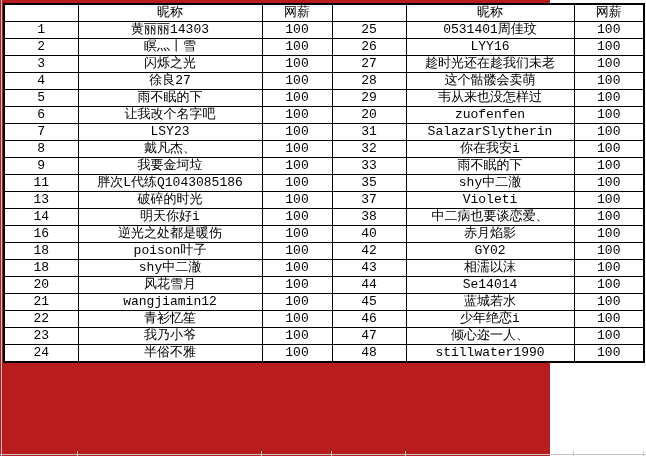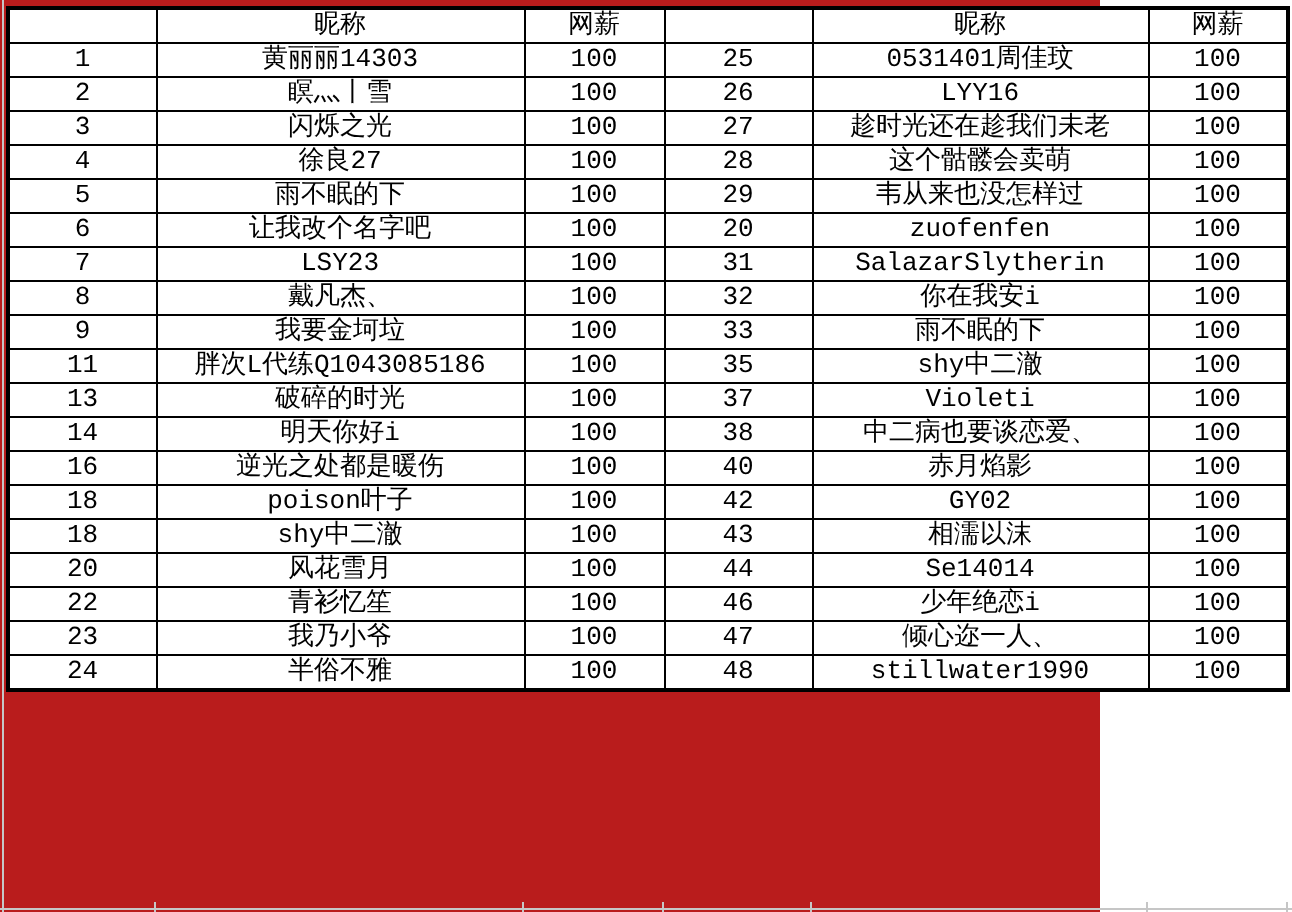--- a/index.html
+++ b/index.html
@@ -220,20 +220,28 @@
 
     <tr>
       <td>20</td>
       <td>风花雪月</td>
       <td>100</td>
       <td>44</td>
       <td>Se14014</td>
       <td>100</td>
     </tr>
 
+    <tr>
+      <td>21</td>
+      <td>wangjiamin12</td>
+      <td>100</td>
+      <td>45</td>
+      <td>蓝城若水</td>
+      <td>100</td>
+    </tr>
 
     <tr>
       <td>22</td>
       <td>青衫忆笙</td>
       <td>100</td>
       <td>46</td>
       <td>少年绝恋i</td>
       <td>100</td>
     </tr>
 

